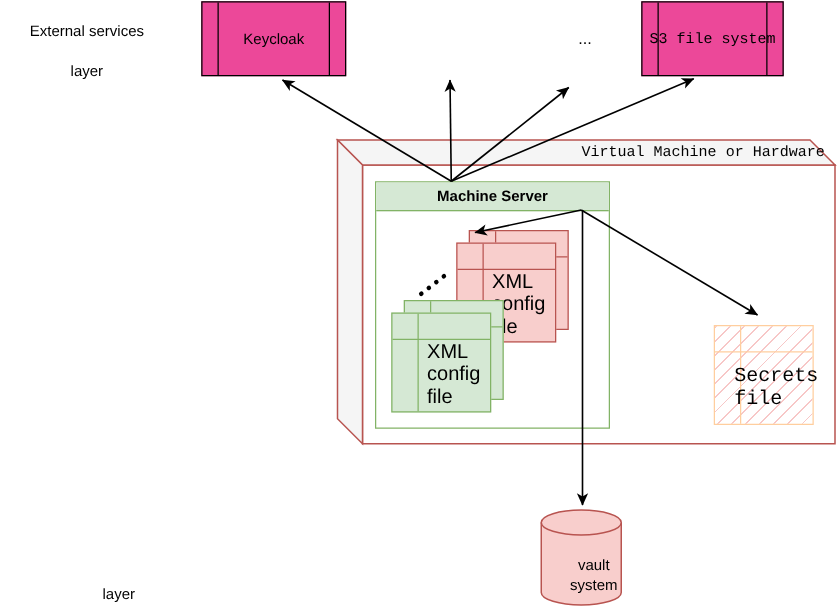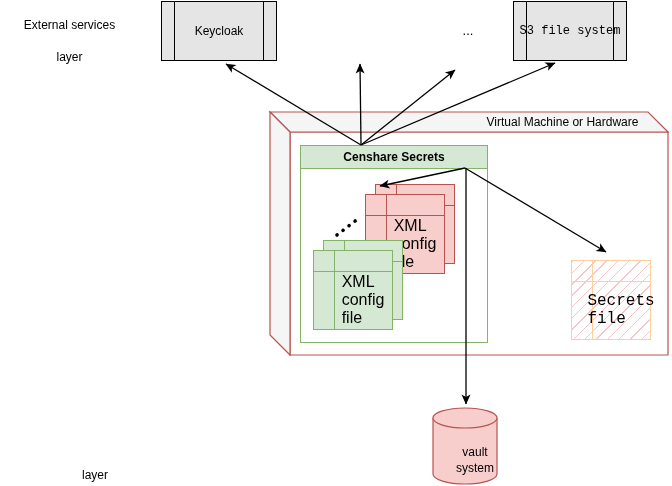--- a/index.html
+++ b/index.html
@@ -5,28 +5,28 @@
   html,body{margin:0;padding:0;background:#fff;}
   #canvas{position:relative;width:672px;height:486px;background:#ffffff;overflow:hidden;
           font-family:"Liberation Sans", sans-serif;color:#000;}
   #canvas svg{position:absolute;left:0;top:0;}
   .lyr{position:absolute;left:0;top:0;width:672px;height:486px;}
   .under{z-index:0}.mid{z-index:1}.top{z-index:2;pointer-events:none}
 
   .layer-label{position:absolute;font-size:12px;line-height:16px;text-align:center;white-space:pre-line;}
 
   
-  .pbox{position:absolute;box-sizing:border-box;border:1px solid #000;background:#e5e5e5;
+  .pbox{position:absolute;box-sizing:border-box;border:1px solid #000;background:#ec4899;
         display:flex;align-items:center;justify-content:center;font-size:12px;}
   .pbar{position:absolute;top:0;bottom:0;width:0;border-left:1px solid #000;}
   .pbar.l{left:12px}.pbar.r{right:12px}
 
   .ellipsis{position:absolute;font-size:13px;text-align:center;}
 
-  .vm-label{position:absolute;font-size:12px;text-align:center;}
+  .vm-label{position:absolute;font-size:12px;text-align:center;font-family:Liberation Mono, monospace;}
 
   .censhare{position:absolute;box-sizing:border-box;border:1px solid #82b366;background:#fff;}
   .censhare .hdr{box-sizing:border-box;height:23px;line-height:22px;background:#d5e8d4;
                  border-bottom:1px solid #82b366;text-align:center;font-weight:bold;font-size:12px;}
 
   
   .tshape{position:absolute;box-sizing:border-box;width:80px;height:80px;}
   .tshape .hl{position:absolute;left:0;right:0;top:20px;border-top:1px solid;}
   .tshape .vl{position:absolute;top:0;bottom:0;left:20px;border-left:1px solid;}
   .tshape .tl{position:absolute;left:20px;top:20px;right:0;bottom:0;display:flex;align-items:center;
@@ -74,21 +74,21 @@
 
     <div class="pbox" style="left:513px;top:1px;width:114px;height:60px;font-family:Liberation Mono, monospace;">
       <div class="pbar l"></div>
       <div class="pbar r"></div>
       <span>S3 file system</span>
     </div>
 
     <div class="vm-label" style="left:460px;top:115px;width:205px;">Virtual Machine or Hardware</div>
 
     <div class="censhare" style="left:300px;top:145px;width:188px;height:198px;">
-      <div class="hdr">Censhare Secrets</div>
+      <div class="hdr">Machine Server</div>
     </div>
 
     <div class="tshape red" style="left:375px;top:184px;">
       <div class="hl"></div>
       <div class="vl"></div>
     </div>
     <div class="tshape red" style="left:365px;top:194px;">
       <div class="hl"></div>
       <div class="vl"></div>
       <div class="tl">XML

